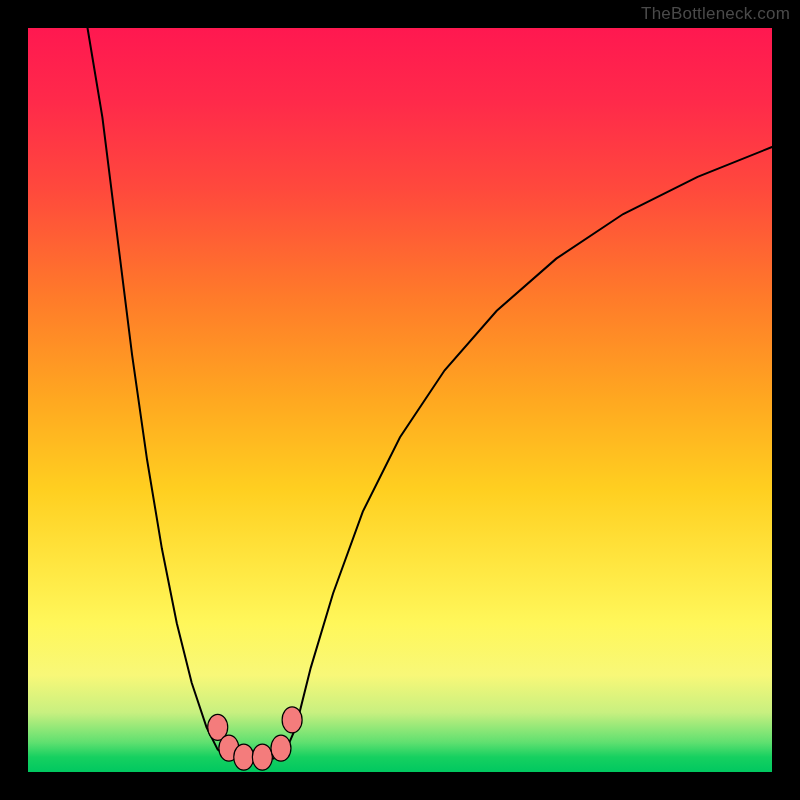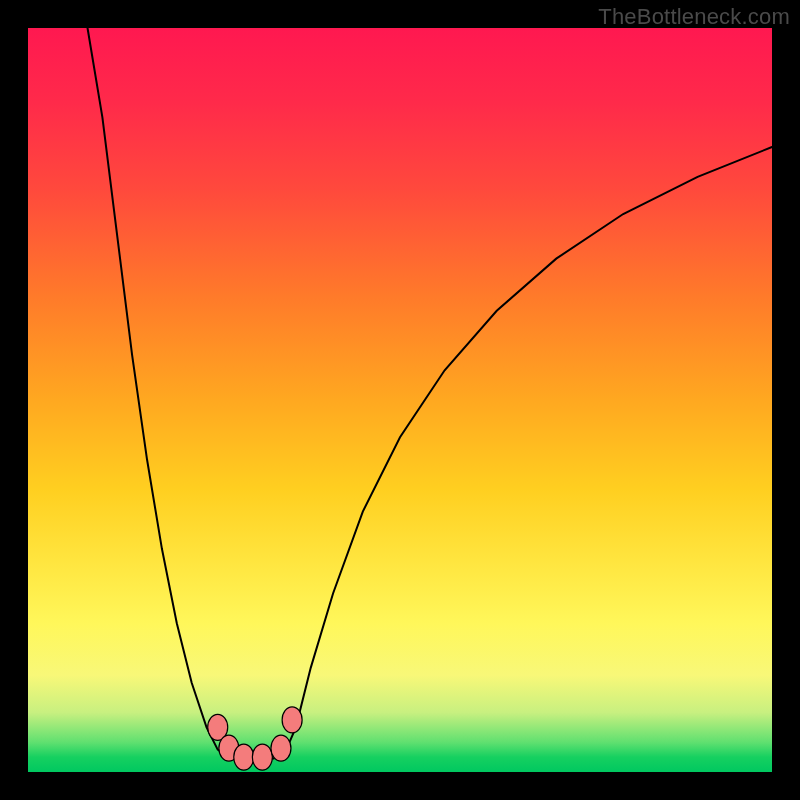--- a/index.html
+++ b/index.html
@@ -30,21 +30,21 @@
       #60e070 96%,
       #16d060 98%,
       #00c860 100%);
   }
   .watermark {
     position: absolute;
     top: 4px;
     right: 10px;
     color: #4a4a4a;
     font-family: Arial, Helvetica, sans-serif;
-    font-size: 22px;
+    font-size: 17px;
     font-weight: 500;
     letter-spacing: 0.2px;
   }
   svg.curves {
     position: absolute;
     left: 0;
     top: 0;
     width: 744px;
     height: 744px;
     overflow: visible;

